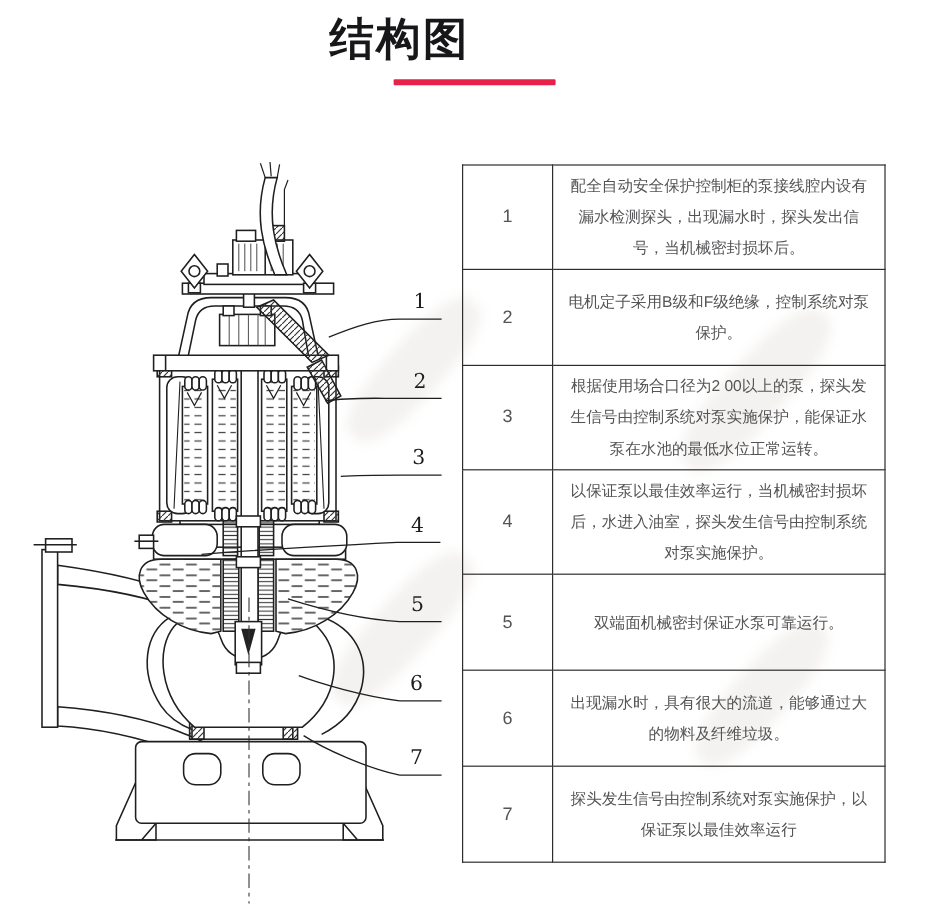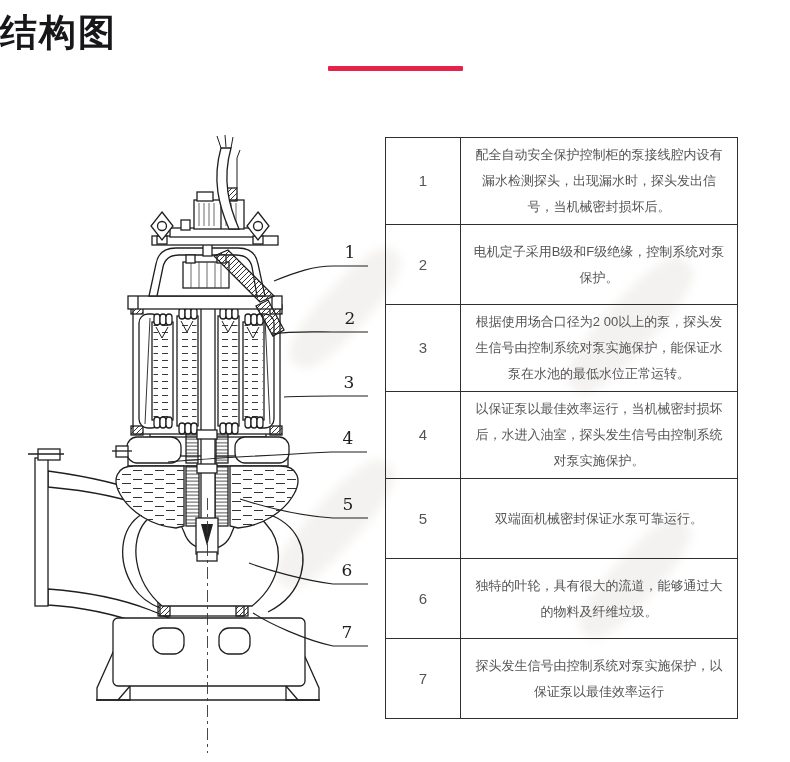--- a/index.html
+++ b/index.html
@@ -1,20 +1,20 @@
 <!DOCTYPE html>
 <html><head>
 <meta charset="utf-8">
 <style>
   html,body{margin:0;padding:0;background:#fff;}
   #app{position:relative;width:790px;height:762px;background:#fff;overflow:hidden;
        font-family:"Liberation Sans",sans-serif;}
 
   
-  .page-title{position:absolute;left:0;top:8px;width:666px;text-align:left;
+  .page-title{position:absolute;left:0;top:8px;width:666px;text-align:center;
     font-size:37px;font-weight:bold;color:#17171a;letter-spacing:2px;margin:0;}
   .title-underline{position:absolute;left:328px;top:66px;width:135px;height:5px;
     background:#e6224a;border-radius:1px;}
 
   
   .wm{position:absolute;background:rgba(150,130,105,0.10);filter:blur(5px);
       border-radius:40%;transform:rotate(-48deg);}
 
   
   .spec-table{position:absolute;left:385px;top:137px;width:353px;
@@ -266,21 +266,21 @@
       <tr>
         <td class="num">4</td>
         <td class="desc">以保证泵以最佳效率运行，当机械密封损坏后，水进入油室，探头发生信号由控制系统对泵实施保护。</td>
       </tr>
       <tr>
         <td class="num">5</td>
         <td class="desc">双端面机械密封保证水泵可靠运行。</td>
       </tr>
       <tr>
         <td class="num">6</td>
-        <td class="desc">独特的叶轮，具有很大的流道，能够通过大的物料及纤维垃圾。</td>
+        <td class="desc">出现漏水时，具有很大的流道，能够通过大的物料及纤维垃圾。</td>
       </tr>
       <tr>
         <td class="num">7</td>
         <td class="desc">探头发生信号由控制系统对泵实施保护，以保证泵以最佳效率运行</td>
       </tr>
     </tbody>
   </table>
 
 </div>
 

